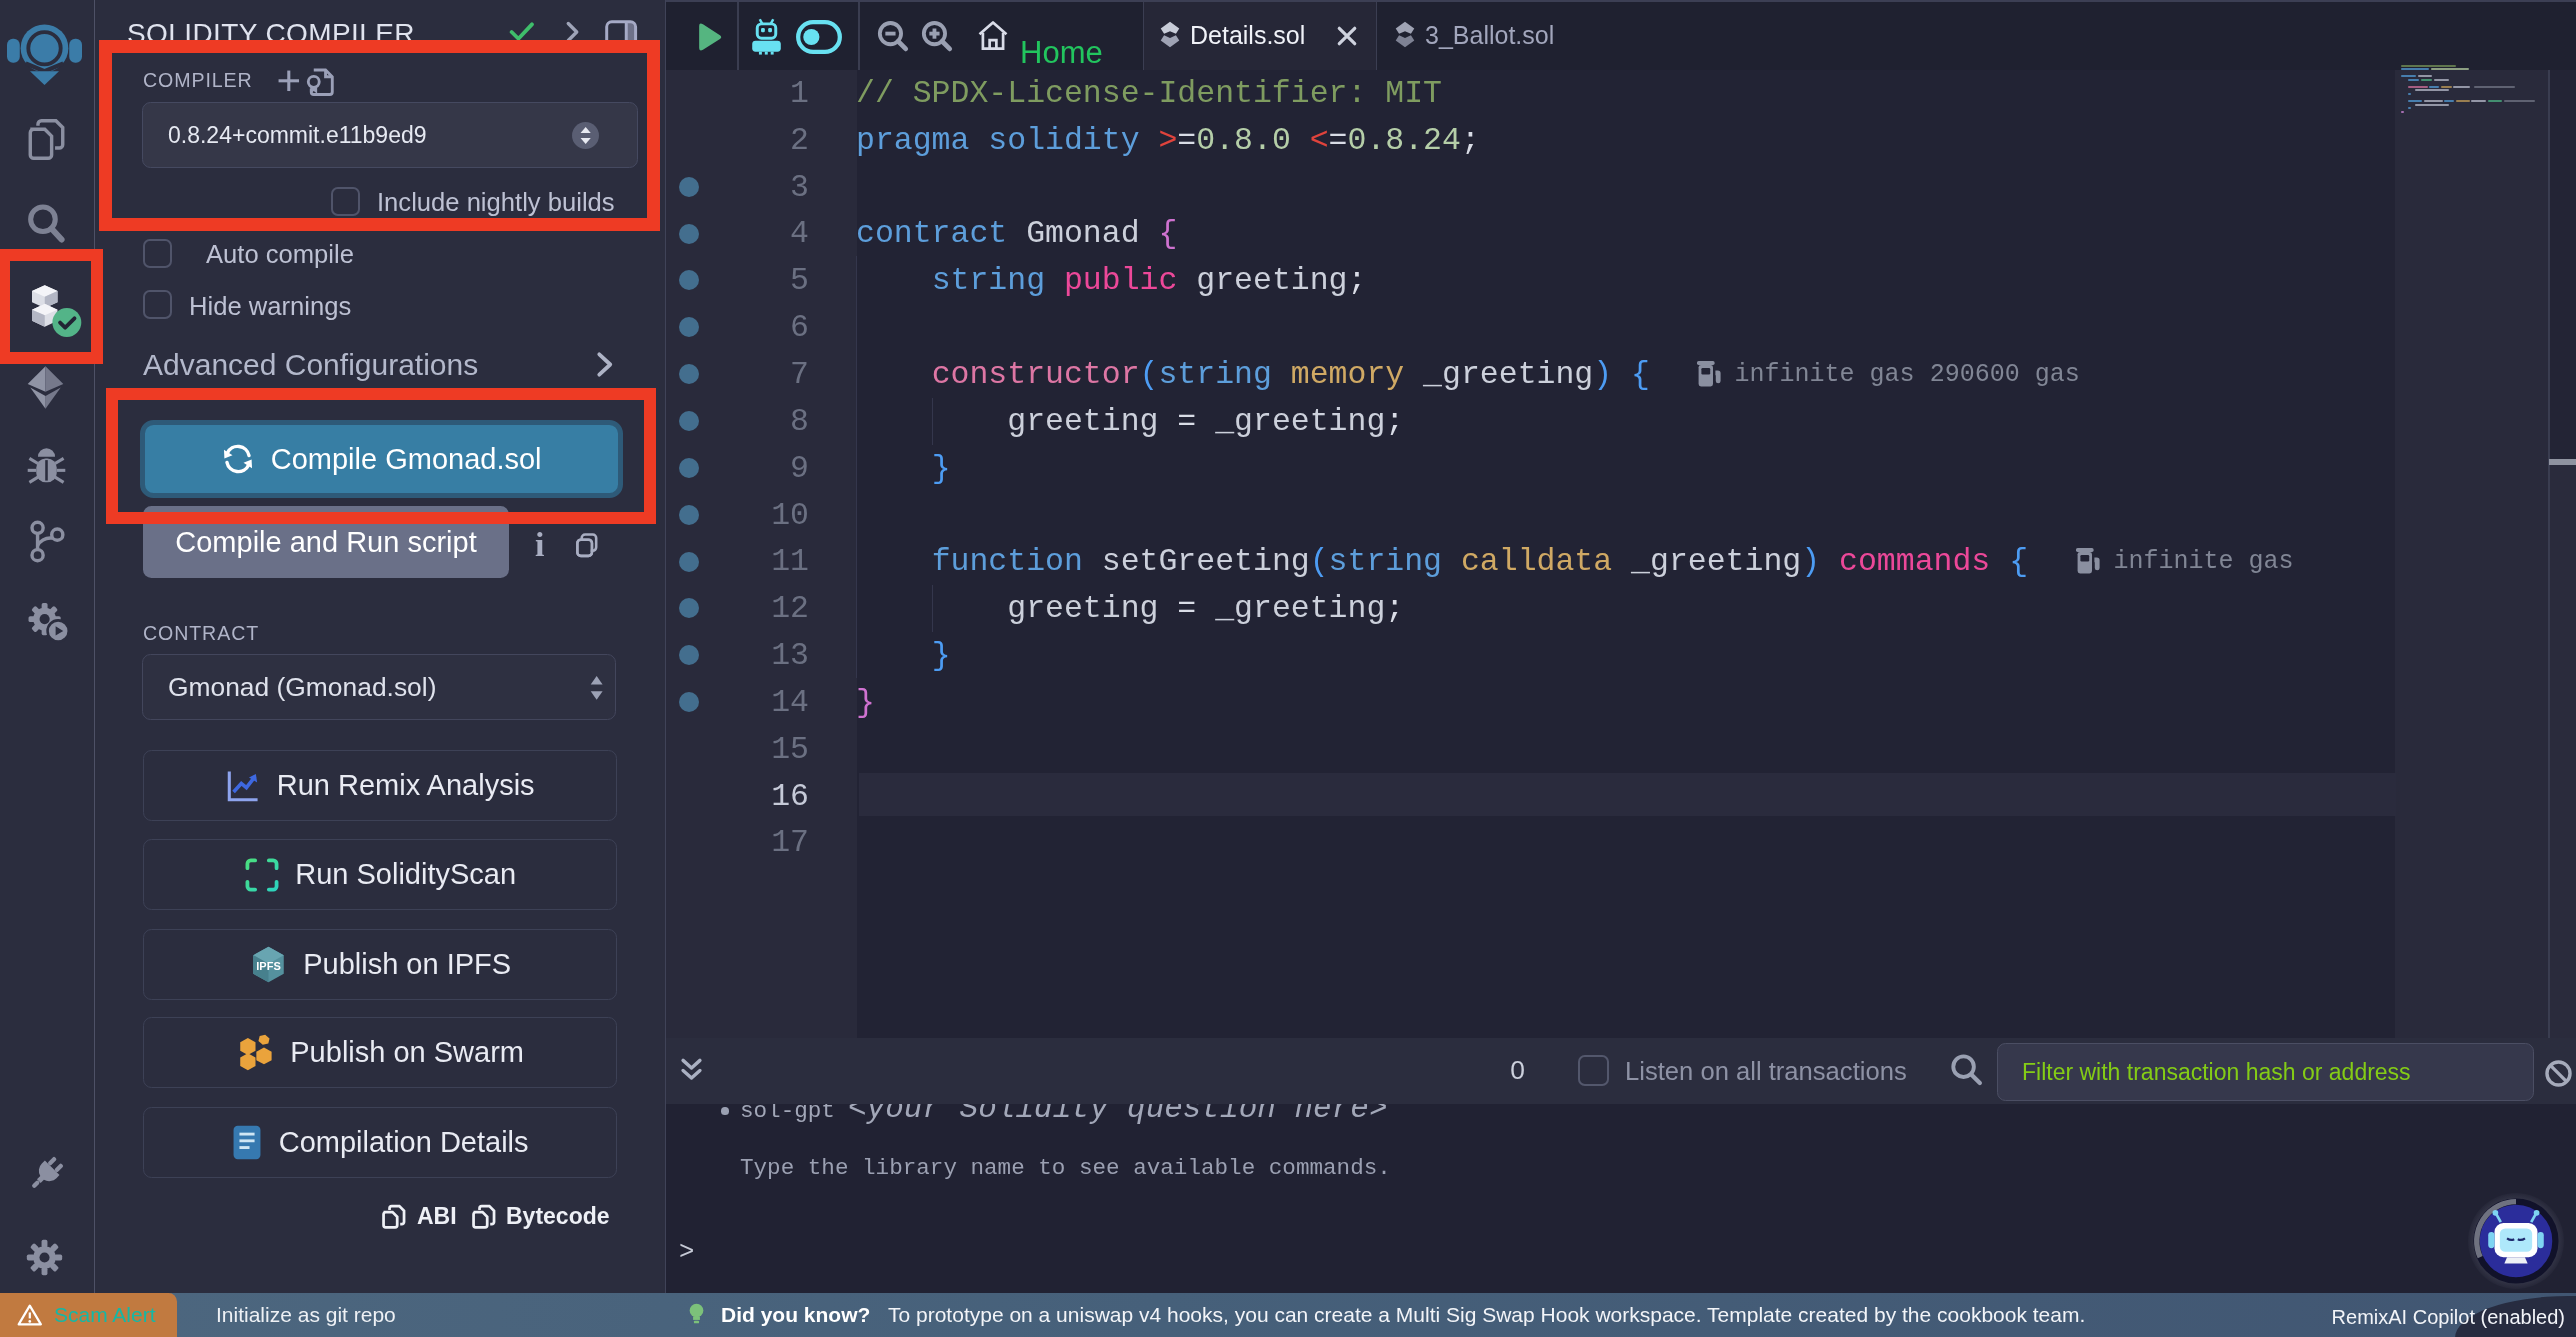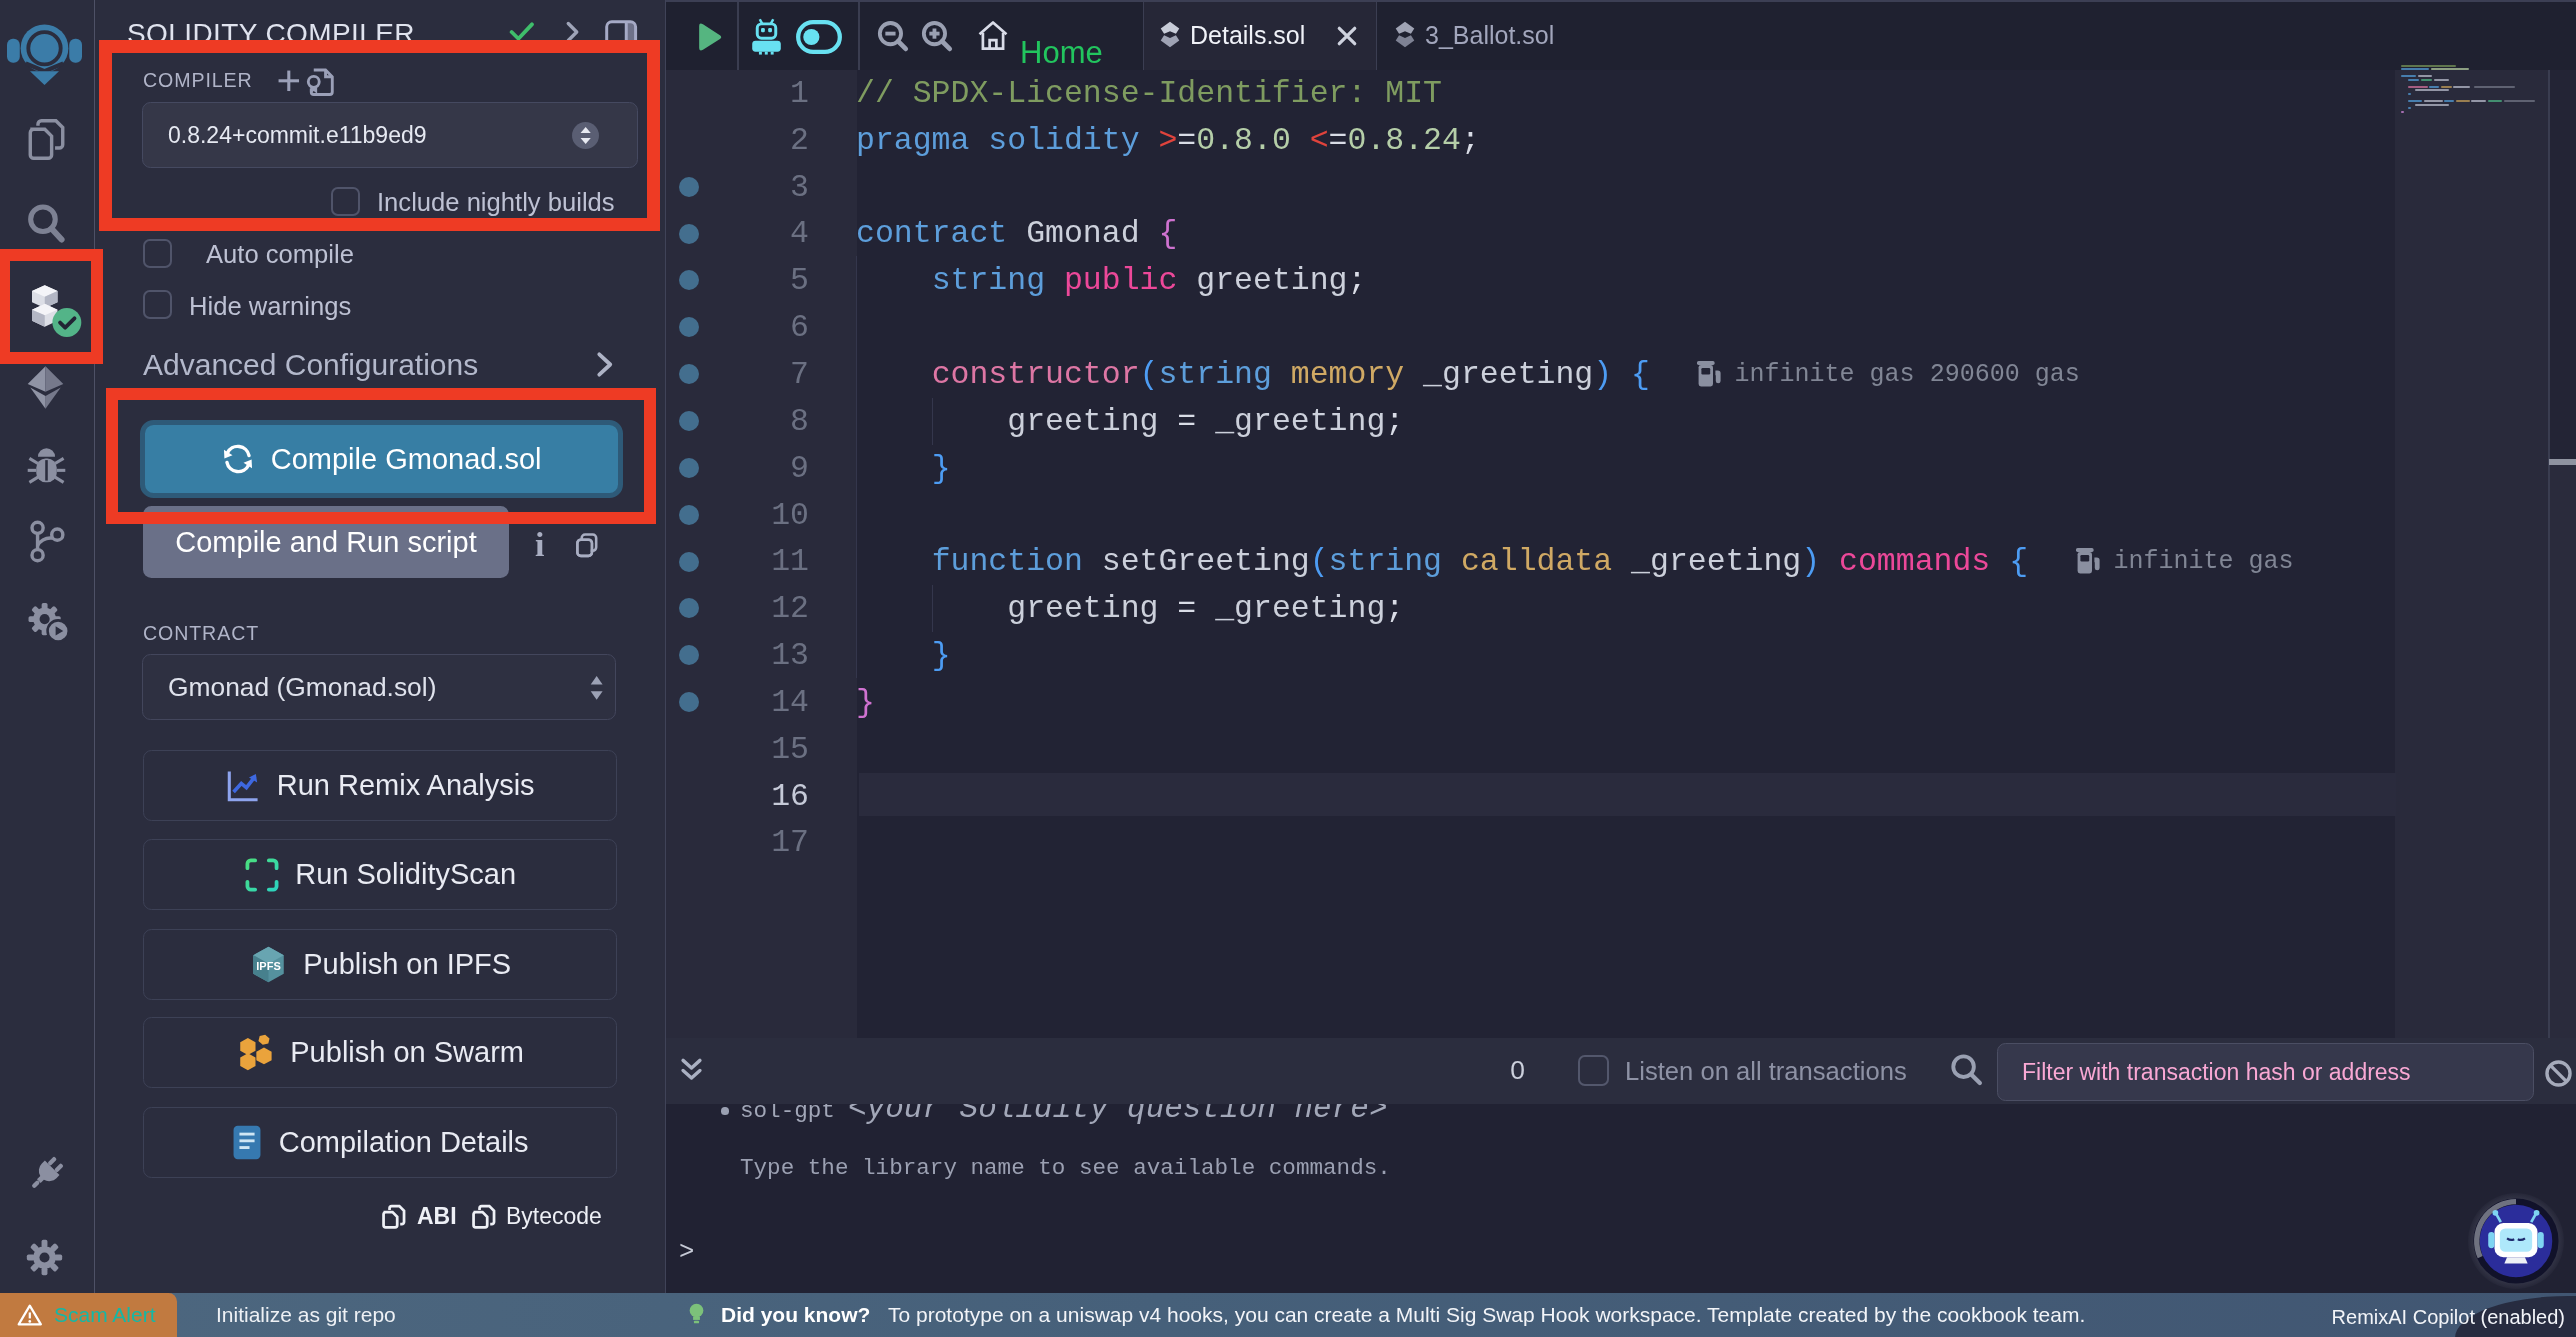--- a/index.html
+++ b/index.html
@@ -178,21 +178,21 @@
     <path d="M6 6 L16 15 L26 6 M6 18 L16 27 L26 18" fill="none" stroke="#aab0c2" stroke-width="4" stroke-linecap="round" stroke-linejoin="round"></path>
   </svg>
 <div class="ab" style="left:1496px;top:1055px;width:43px;text-align:center;font-size:26.4px;line-height:31.5px;color:#ccd0dc;z-index:6">0</div>
 <div class="ab" style="left:1578px;top:1055px;width:31px;height:31px;border:2.1px solid #53576c;border-radius:6.8px;box-sizing:border-box;z-index:6"></div>
 <div class="ab" style="left:1625px;top:1056px;font-size:25.6px;line-height:31px;color:#8e92a5;z-index:6">Listen on all transactions</div>
 <svg class="ab" style="left:1949px;top:1053px;z-index:6" width="36" height="36" viewBox="0 0 42 42">
     <circle cx="17" cy="16" r="12" fill="none" stroke="#9aa0b2" stroke-width="4.5"></circle>
     <line x1="26" y1="25" x2="36" y2="35" stroke="#9aa0b2" stroke-width="5" stroke-linecap="round"></line>
   </svg>
 <div class="ab" style="left:1997px;top:1043px;width:537px;height:58px;background:#36384c;border:1.7px solid #4b4e63;border-radius:8.5px;box-sizing:border-box;z-index:6"></div>
-<div class="ab" style="left:2022px;top:1043px;font-size:23px;line-height:58px;color:#f9a8d4;z-index:7">Filter with transaction hash or address</div>
+<div class="ab" style="left:2022px;top:1043px;font-size:23px;line-height:58px;color:#84cc16;z-index:7">Filter with transaction hash or address</div>
 <svg class="ab" style="left:2544px;top:1059px;z-index:6" width="29" height="29" viewBox="0 0 34 34">
     <circle cx="17" cy="17" r="13.5" fill="none" stroke="#a6abbb" stroke-width="4"></circle>
     <line x1="7.5" y1="7.5" x2="26.5" y2="26.5" stroke="#a6abbb" stroke-width="4"></line>
   </svg>
 
 <div class="ab" style="left:0;top:1293px;width:2576px;height:44px;background:linear-gradient(90deg,#4d677f 0%,#46607a 45%,#415672 100%);z-index:40"></div>
 <div class="ab" style="left:2455px;top:1296px;width:121px;height:42px;background:#272c40;border-top-left-radius:119px 44px;z-index:41"></div>
 <div class="ab" style="left:0;top:1293px;width:177px;height:44px;background:#c17a40;border-top-right-radius:8.5px;z-index:41"></div>
 <svg class="ab" style="left:17px;top:1303px;z-index:42" width="25.6" height="24" viewBox="0 0 30 28">
     <path d="M15 3 L28 25 H2 Z" fill="none" stroke="#fff" stroke-width="2.6" stroke-linejoin="round"></path>
@@ -411,18 +411,18 @@
     </svg>Compilation Details</div>
 <svg class="ab" style="left:381px;top:1204px;z-index:21" width="25.6" height="25.6" viewBox="0 0 30 30">
     <path d="M10 7 V5 a2.5 2.5 0 0 1 2.5 -2.5 h9 L27 8 v13 a2.5 2.5 0 0 1 -2.5 2.5 h-2" fill="none" stroke="#eef0f6" stroke-width="3.2"></path>
     <path d="M3 9.5 h10.5 L19 15 v10 a2.5 2.5 0 0 1 -2.5 2.5 h-11 A2.5 2.5 0 0 1 3 25 V12 a2.5 2.5 0 0 1 2.5 -2.5 z" fill="none" stroke="#eef0f6" stroke-width="3.2"></path>
   </svg>
 <div class="ab" style="left:417px;top:1199px;font-size:23px;font-weight:bold;line-height:34px;color:#eef0f6;z-index:21">ABI</div>
 <svg class="ab" style="left:471px;top:1204px;z-index:21" width="25.6" height="25.6" viewBox="0 0 30 30">
     <path d="M10 7 V5 a2.5 2.5 0 0 1 2.5 -2.5 h9 L27 8 v13 a2.5 2.5 0 0 1 -2.5 2.5 h-2" fill="none" stroke="#eef0f6" stroke-width="3.2"></path>
     <path d="M3 9.5 h10.5 L19 15 v10 a2.5 2.5 0 0 1 -2.5 2.5 h-11 A2.5 2.5 0 0 1 3 25 V12 a2.5 2.5 0 0 1 2.5 -2.5 z" fill="none" stroke="#eef0f6" stroke-width="3.2"></path>
   </svg>
-<div class="ab" style="left:506px;top:1199px;font-size:23px;font-weight:normal;line-height:34px;color:#eef0f6;z-index:21">Bytecode</div>
+<div class="ab" style="left:506px;top:1199px;font-size:23px;font-weight:bold;line-height:34px;color:#eef0f6;z-index:21">Bytecode</div>
 
 <div class="red" style="left:99px;top:40px;width:561px;height:191px;border-width:13.6px"></div>
 <div class="red" style="left:106px;top:388px;width:550px;height:136px"></div>
 <div class="red" style="left:-1.7px;top:249px;width:105px;height:115px;border-width:12px"></div>
 
 
 </body></html>

